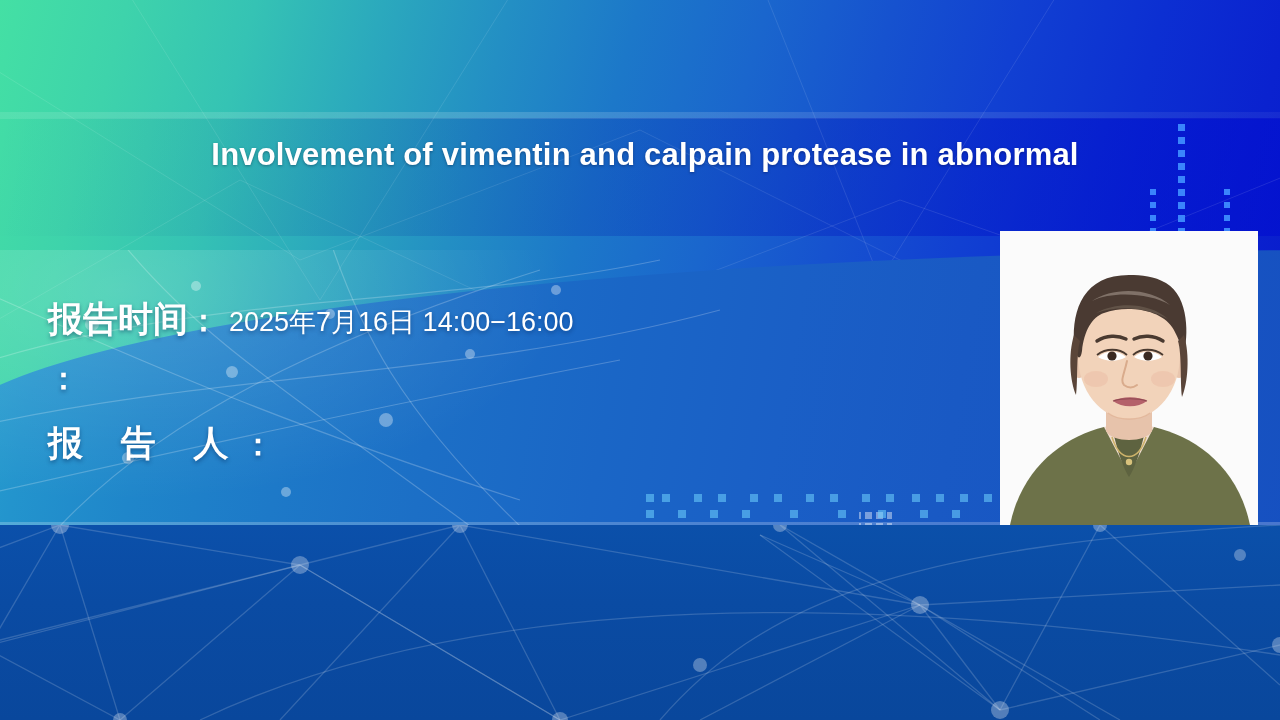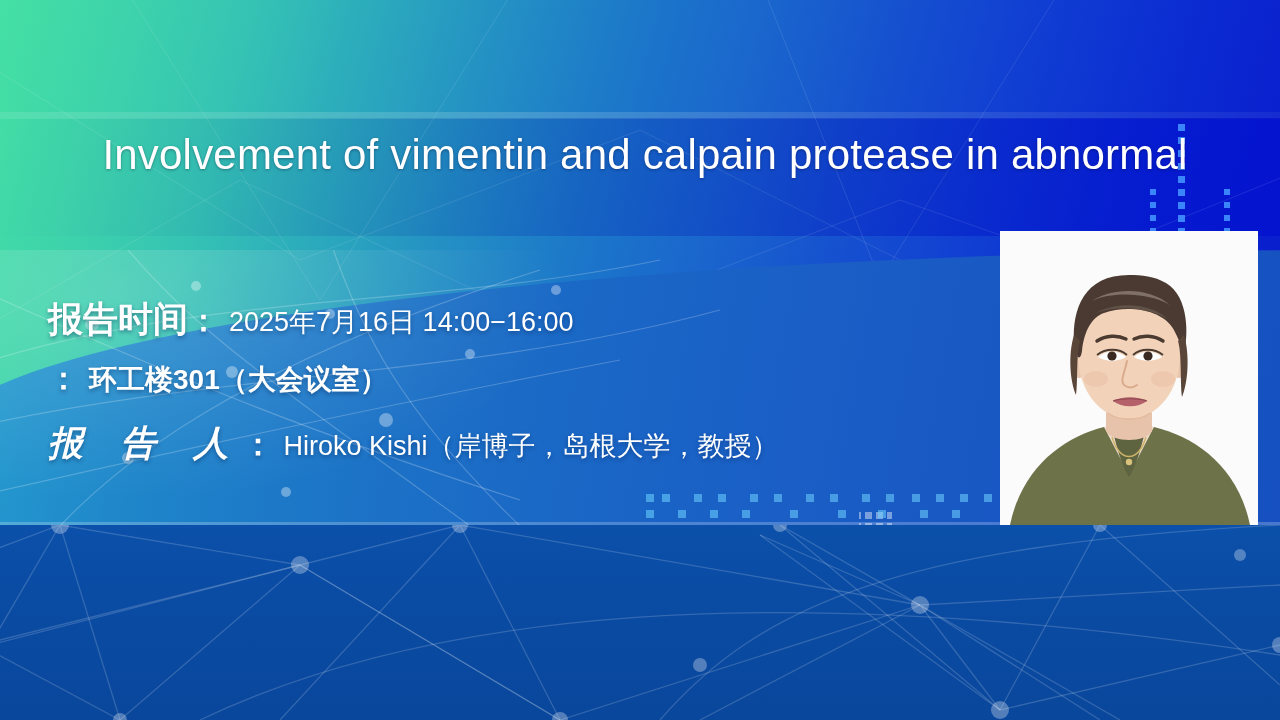--- a/index.html
+++ b/index.html
@@ -88,33 +88,33 @@
   
   .skyline{position:absolute;left:600px;top:250px;width:460px;height:276px;overflow:hidden;}
 
   
   .dotcols{position:absolute;left:1120px;top:118px;width:160px;height:120px;overflow:hidden;}
 
   
   .title{
     position:absolute;left:90px;top:126px;width:1110px;
     text-align:center;color:#ffffff;
-    font-size:42px;font-weight:normal;line-height:57px;
+    font-size:31px;font-weight:bold;line-height:57px;
     letter-spacing:0.2px;
     text-shadow:0 1px 3px rgba(0,0,30,0.35);
   }
 
   
   .info-lines{position:absolute;left:48px;top:296px;width:960px;}
   .info-row{display:flex;align-items:baseline;height:62px;color:#fff;}
   .info-label{
     font-size:35px;font-weight:bold;white-space:nowrap;
     text-shadow:0 2px 4px rgba(0,30,80,0.45);
   }
-  .info-label.spaced{letter-spacing:14px;font-style:italic;}
+  .info-label.spaced{letter-spacing:14px;}
   .info-colon{
     font-size:31px;font-weight:bold;margin-right:10px;
     text-shadow:0 2px 4px rgba(0,30,80,0.45);
   }
   .info-value{
     font-size:27px;font-weight:normal;white-space:nowrap;
     text-shadow:0 2px 4px rgba(0,30,80,0.45);
   }
   .info-value.bold{font-weight:bold;font-size:28px;}
 
@@ -237,27 +237,25 @@
   <div class="info-lines">
 
     <div class="info-row">
       <span class="info-label">报告时间</span>
       <span class="info-colon">：</span>
       <span class="info-value">2025年7月16日 14:00−16:00</span>
     </div>
 
     <div class="info-row">
       <span class="info-colon">：</span>
-      <span class="info-value bold">环工楼301（大会议室）</span>
     </div>
 
     <div class="info-row">
       <span class="info-label spaced">报 告 人</span>
       <span class="info-colon">：</span>
-      <span class="info-value">Hiroko Kishi（岸博子，岛根大学，教授）</span>
     </div>
 
   </div>
 
   <div class="photo-frame">
     <div class="photo-inner">
       <svg width="258" height="294" viewBox="0 0 258 294">
         <rect x="0" y="0" width="258" height="294" fill="#fbfbfb"></rect>
 
         <path d="M10,294 C 22,236 64,206 104,196 L154,196 C 196,206 238,236 250,294 Z" fill="#6d7249"></path>

